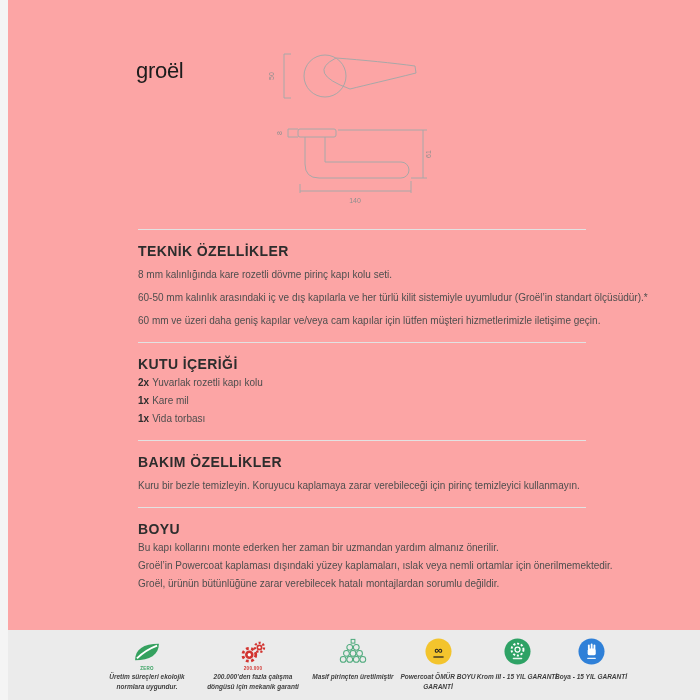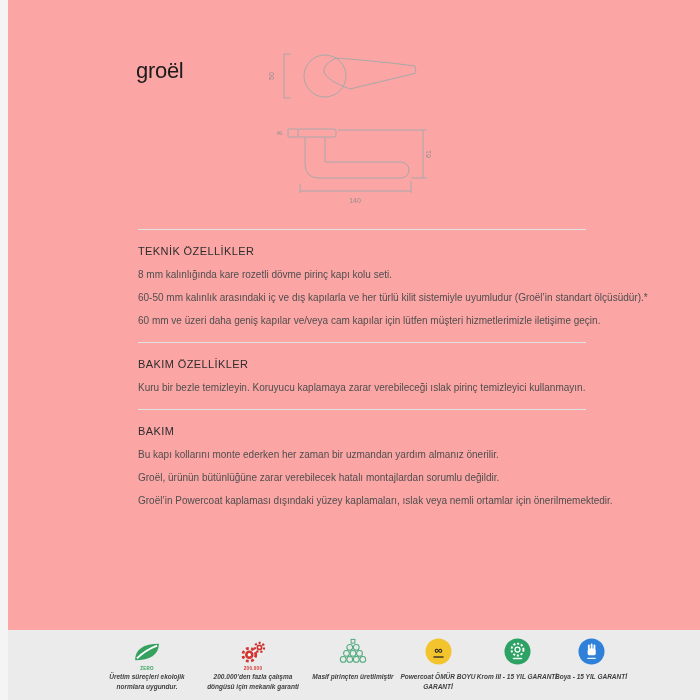--- a/index.html
+++ b/index.html
@@ -11,24 +11,24 @@
         color:#1c1c1c;letter-spacing:-0.3px;}
 
   
   #drawing{position:absolute;left:250px;top:40px;}
   #drawing path,#drawing circle,#drawing rect{vector-effect:non-scaling-stroke;}
 
   
   #content{position:absolute;left:130px;top:229px;width:545px;}
   hr.divider{border:none;height:1px;background:#e2e2e2;width:448px;margin:15px 0 0;}
   .section:first-child hr.divider{margin-top:0;}
-  h3.sec-title{margin:15px 0 0;font-size:11px;font-weight:normal;color:#2d2d2d;
+  h3.sec-title{margin:15px 0 0;font-size:14px;font-weight:bold;color:#2d2d2d;
                letter-spacing:0.4px;line-height:13px;}
   p.body{margin:10px 0;font-size:10px;color:#4e4e4e;line-height:13px;white-space:nowrap;}
-  .section:nth-child(4) p.body{margin:5px 0;text-align:center;}
+  .section:nth-child(4) p.body{margin:5px 0;}
   p.item{margin:5px 0;font-size:10px;color:#4e4e4e;line-height:13px;}
   p.item b{color:#2d2d2d;font-weight:bold;}
   p.item span{margin-left:3px;}
 
   
   #footer{position:absolute;left:0;top:630px;width:700px;height:70px;background:#ebebeb;}
   .badge{position:absolute;top:8px;width:104px;text-align:center;}
   .badge:nth-child(1){left:87px}
   .badge:nth-child(2){left:193px}
   .badge:nth-child(3){left:293px}
@@ -73,33 +73,40 @@
 
   <div id="content">
   <div class="section">
     <hr class="divider">
     <h3 class="sec-title">TEKNİK ÖZELLİKLER</h3>
   <p class="body">8 mm kalınlığında kare rozetli dövme pirinç kapı kolu seti.</p>
         <p class="body">60-50 mm kalınlık arasındaki iç ve dış kapılarla ve her türlü kilit sistemiyle uyumludur (Groël’in standart ölçüsüdür).*</p>
         <p class="body">60 mm ve üzeri daha geniş kapılar ve/veya cam kapılar için lütfen müşteri hizmetlerimizle iletişime geçin.</p>
       </div>
 
+  <div class="section">
+    <hr class="divider">
+    <h3 class="sec-title">KUTU İÇERİĞİ</h3>
+  <p class="item"><b>2x</b><span>Yuvarlak rozetli kapı kolu</span></p>
+        <p class="item"><b>1x</b><span>Kare mil</span></p>
+        <p class="item"><b>1x</b><span>Vida torbası</span></p>
+      </div>
 
   <div class="section">
     <hr class="divider">
     <h3 class="sec-title">BAKIM ÖZELLİKLER</h3>
-  <p class="body">Kuru bir bezle temizleyin. Koruyucu kaplamaya zarar verebileceği ıslak pirinç temizleyici kullanmayın.</p>
-      </div>
-
-  <div class="section">
-    <hr class="divider">
-    <h3 class="sec-title">BAKIM</h3>
+  <p class="body">Kuru bir bezle temizleyin. Koruyucu kaplamaya zarar verebileceği için pirinç temizleyici kullanmayın.</p>
+      </div>
+
+  <div class="section">
+    <hr class="divider">
+    <h3 class="sec-title">BOYU</h3>
   <p class="body">Bu kapı kollarını monte ederken her zaman bir uzmandan yardım almanız önerilir.</p>
+        <p class="body">Groël’in Powercoat kaplaması dışındaki yüzey kaplamaları, ıslak veya nemli ortamlar için önerilmemektedir.</p>
         <p class="body">Groël, ürünün bütünlüğüne zarar verebilecek hatalı montajlardan sorumlu değildir.</p>
-        <p class="body">Groël’in Powercoat kaplaması dışındaki yüzey kaplamaları, ıslak veya nemli ortamlar için önerilmemektedir.</p>
       </div>
 </div>
 
   <div id="footer">
     <div id="badges" style="position:relative;width:100%;height:100%;">
   <div class="badge">
     <div class="badge-icon">
             <svg width="30" height="22" viewBox="0 0 32 24">
     <path d="M3,21 C3,9 12,3 29,3 C29,15 19,21 3,21 Z" fill="#35a15f"></path>
     <path d="M5,19 C12,12 19,8 27,5" stroke="#ffffff" stroke-width="2" fill="none"></path>

